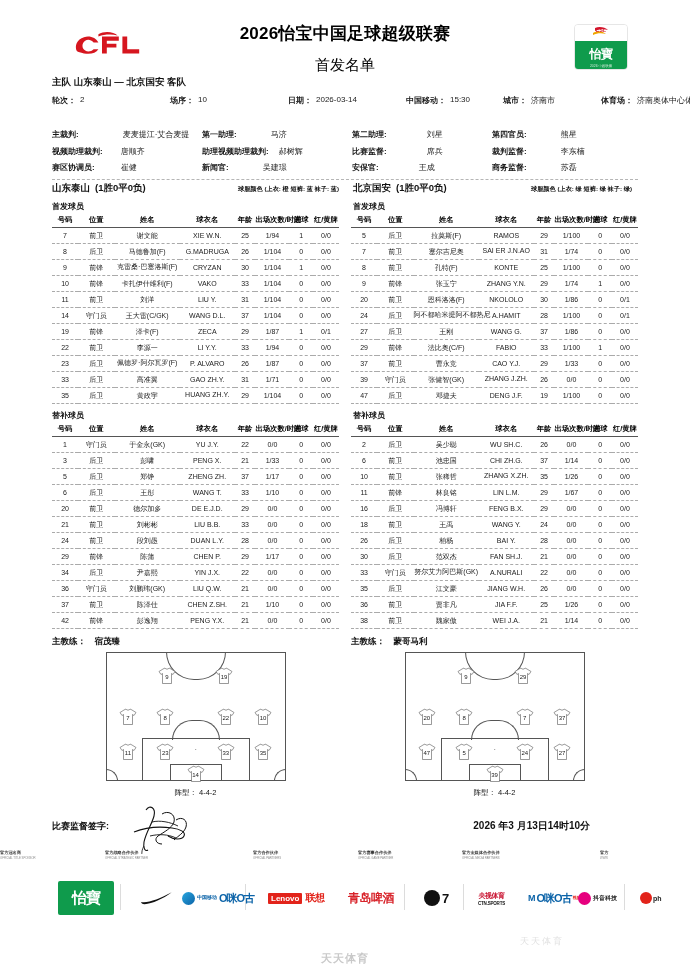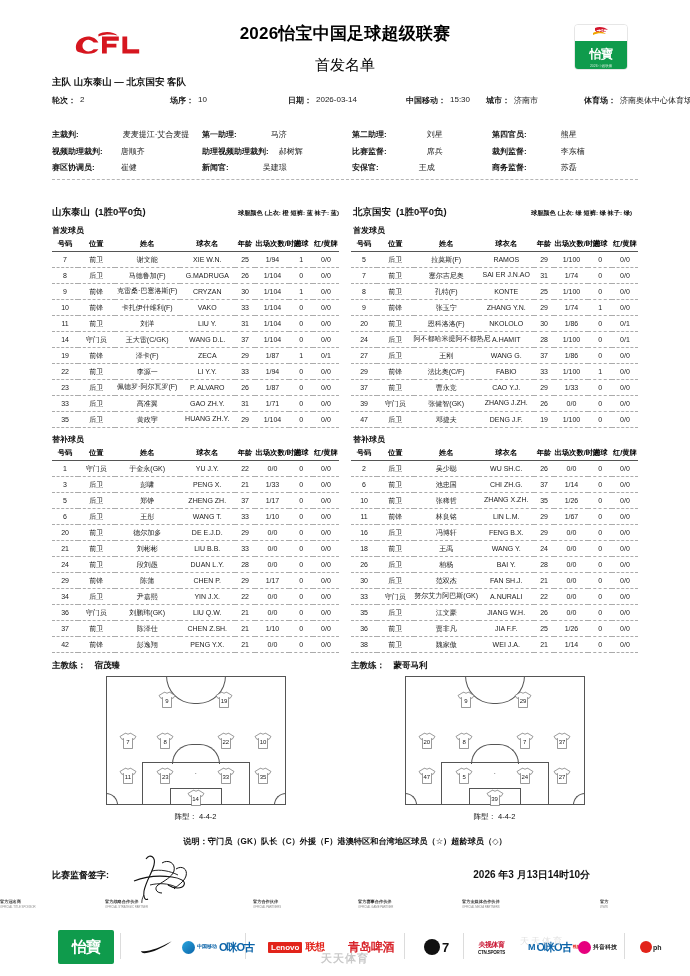--- a/index.html
+++ b/index.html
@@ -42,21 +42,21 @@
   .mi-teams { font-size:9.5px; font-weight:bold; margin-bottom:6px; }
   .mi-grid { display:grid; grid-template-columns: 118px 118px 118px 1fr;
              row-gap:4px; font-size:8px; }
   .mi-grid2 { display:grid; grid-template-columns: 150px 150px 140px 1fr;
              row-gap:5.5px; font-size:8px; margin-top:23px; }
   .mi-cell { display:flex; gap:4px; white-space:nowrap; }
   .mi-lab { font-weight:bold; color:#1a1a1a; }
   .mi-val { color:#222; }
 
   
-  .teams-row { display:flex; padding:0 52px; margin-top:26px; }
+  .teams-row { display:flex; padding:0 52px; margin-top:2px; }
   .team-col { width:50%; position:relative; }
   .team-col.right { padding-left:8px; }
   .team-head { display:flex; align-items:baseline; }
   .team-name { font-size:9.5px; font-weight:bold; }
   .kit-colors { font-size:6.2px; font-weight:bold; margin-left:auto; padding-right:6px; color:#111;}
   .sec-label { font-size:8px; font-weight:bold; margin-top:6px; margin-bottom:2px; }
 
   
   table.pl { width:100%; border-collapse:collapse; table-layout:fixed; }
   table.pl th {
@@ -232,21 +232,21 @@
         <span class="mi-lab">场序：</span>
         <span class="mi-val">10</span>
         </div>
       <div class="mi-cell">
         <span class="mi-lab">日期：</span>
         <span class="mi-val">2026-03-14</span>
         </div>
       <div class="mi-cell">
         <span class="mi-lab">中国移动：</span>
         <span class="mi-val">15:30</span>
-        <span class="mi-lab" style="margin-left:12px">城市：</span>
+        <span class="mi-lab" style="margin-left:29px">城市：</span>
         <span class="mi-val">济南市</span>
         <span class="mi-lab" style="margin-left:42px">体育场：</span>
         <span class="mi-val">济南奥体中心体育场</span>
         </div>
     </div>
     <div class="mi-grid2">
       <div class="mi-cell">
         <span class="mi-lab">主裁判:</span>
         <span class="mi-val" style="margin-left:40px">麦麦提江·艾合麦提</span>
         </div>
@@ -1084,21 +1084,20 @@
             </div>
           </div>
       </div>
       <div class="formation">
         <span>阵型：</span>
         <span>4-4-2</span>
       </div>
     </div>
   </div>
 
-  <div class="legend">说明：守门员（GK）队长（C）外援（F）港澳特区和台湾地区球员（☆）超龄球员（◇）</div>
 
   <div class="sign-row">
     <div class="sign-label">比赛监督签字:</div>
     <div class="signature">
       <svg viewBox="0 0 90 52" width="90" height="52">
         <path d="M18 8 C22 2 28 6 26 14 C24 22 18 30 16 40 C15 46 17 50 20 48" fill="none" stroke="#111" stroke-width="1.1"></path>
         <path d="M6 30 C16 26 30 24 44 26 C52 27 58 30 56 34 C54 38 46 38 40 34" fill="none" stroke="#111" stroke-width="1.1"></path>
         <path d="M34 12 C40 8 48 12 46 20 C44 26 36 30 30 34 C26 37 28 42 34 42" fill="none" stroke="#111" stroke-width="1"></path>
         <path d="M48 18 C54 14 60 18 58 25 C56 31 50 34 46 38" fill="none" stroke="#111" stroke-width="1"></path>
         <path d="M24 20 C32 18 42 20 50 24" fill="none" stroke="#111" stroke-width="0.9"></path>

